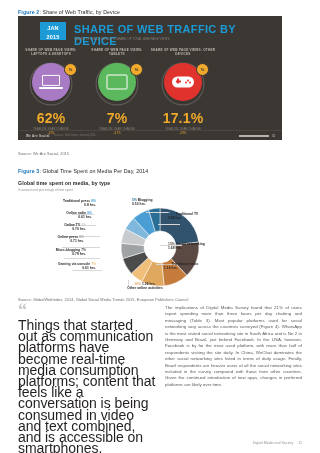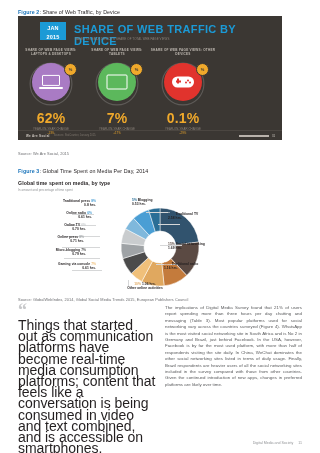--- a/index.html
+++ b/index.html
@@ -258,21 +258,21 @@
                   <span class="btns">
                     <i></i>
                     <i></i>
                     <i></i>
                   </span>
                 </div>
             </div>
           </div>
           <div class="badge">%</div>
         </div>
-        <div class="pct">0.1%</div>
+        <div class="pct">17.1%</div>
         <div class="pct-sub">
           <span>YEAR-ON-YEAR CHANGE</span><br>
           <span class="yr">-29%</span>
         </div>
       </div>
 
     </div>
 
     <div class="info-foot">
       <span class="foot-brand">We Are Social</span>

